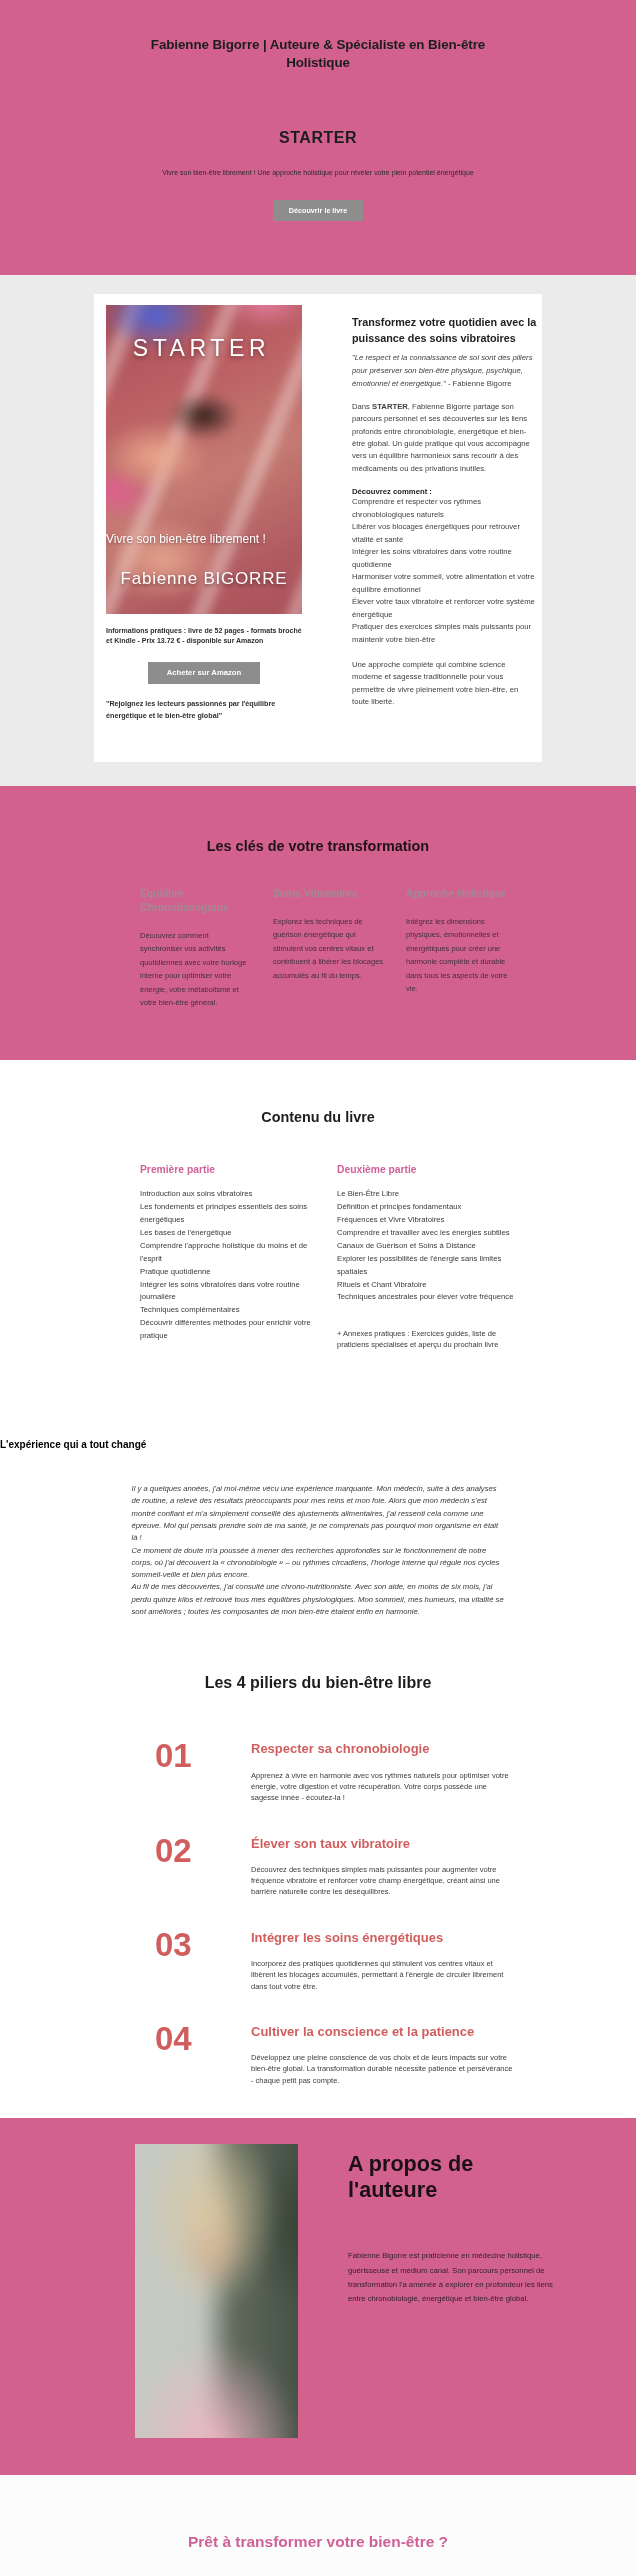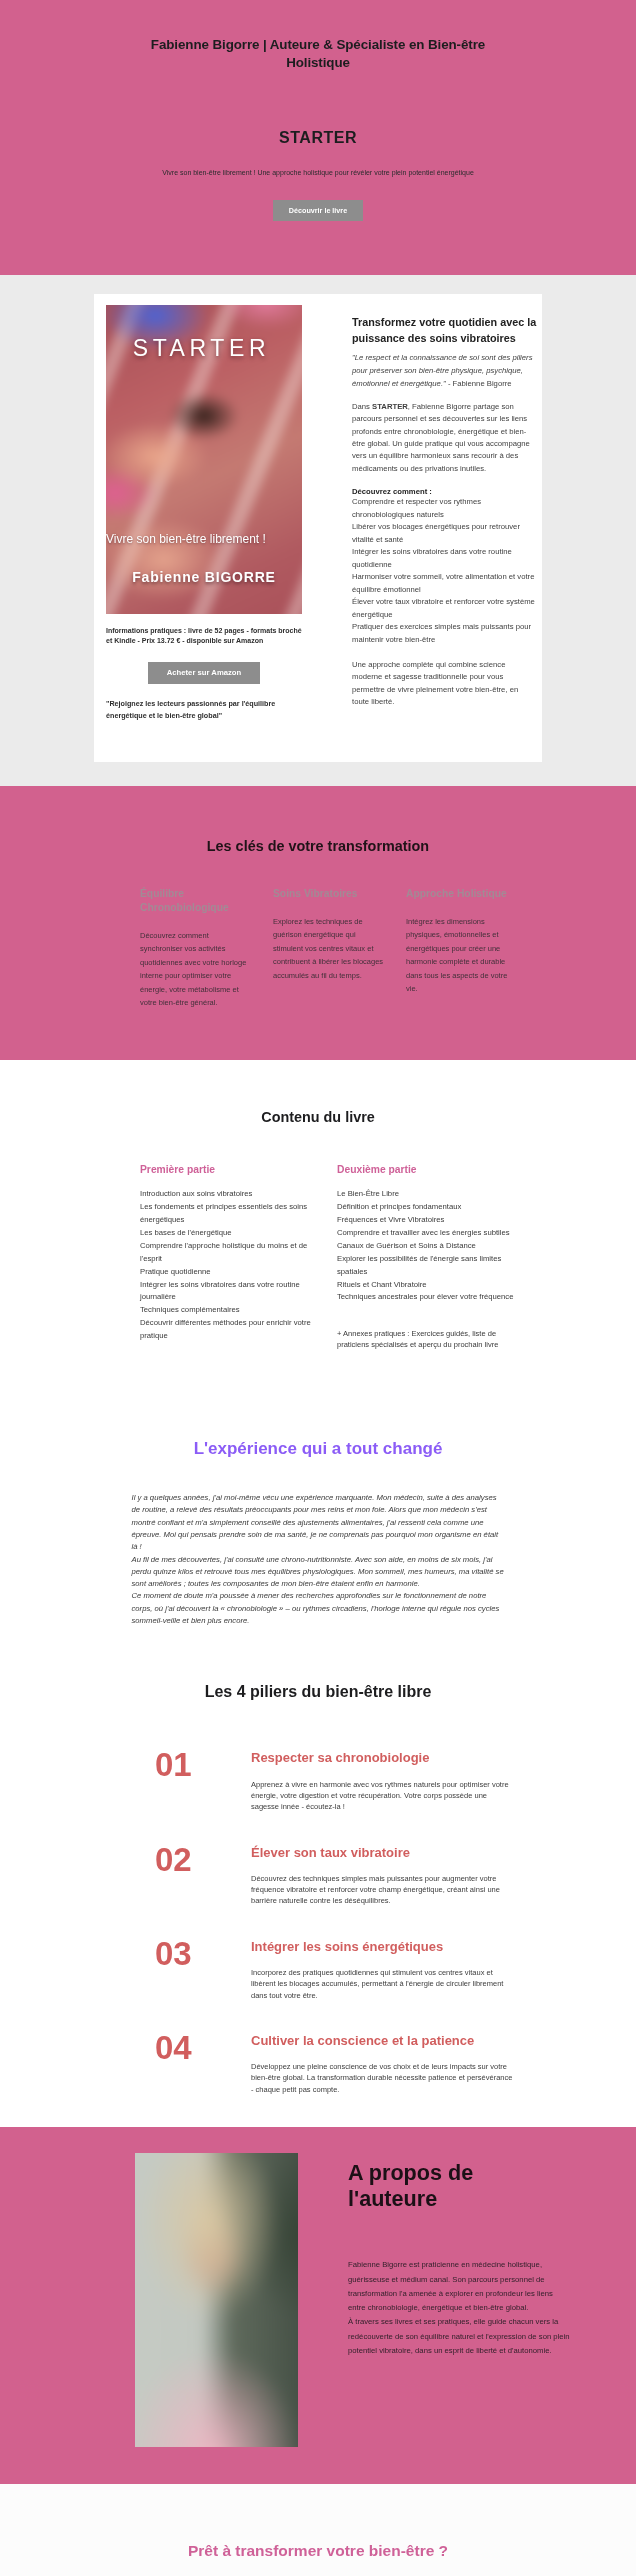--- a/index.html
+++ b/index.html
@@ -31,21 +31,21 @@
       radial-gradient(57px 39px at 10% 60%, rgba(228,92,152,0.85), rgba(228,92,152,0) 72%),
       radial-gradient(88px 57px at 32% 80%, rgba(242,182,152,0.75), rgba(242,182,152,0) 72%),
       repeating-linear-gradient(112deg, rgba(255,255,255,0) 0 36px, rgba(255,246,240,0.35) 36px 52px, rgba(255,255,255,0) 52px 88px),
       linear-gradient(155deg, #a34d55 0%, #bb5f63 30%, #c47a72 55%, #b05a60 80%, #a84f58 100%);
   }
   .cover-title { position:absolute; top:30px; left:0; right:5.2px; text-align:center; color:#fff;
     font-size:23px; letter-spacing:4.6px; font-weight:normal; text-shadow:0 1.5px 4.1px rgba(60,20,30,0.55); }
   .cover-tagline { position:absolute; top:227px; left:0; right:0; text-align:left; color:#fff;
     font-size:12px; text-shadow:0 1px 2.6px rgba(60,20,30,0.5); }
   .cover-author { position:absolute; top:264px; left:0; right:0; text-align:center; color:#fff;
-    font-size:14px; letter-spacing:0.8px; text-shadow:0 1.5px 3.6px rgba(60,20,30,0.6);font-weight:bold; }
+    font-size:17px; letter-spacing:0.8px; text-shadow:0 1.5px 3.6px rgba(60,20,30,0.6); }
   .book-info { margin-top:12px; font-size:7px; font-weight:bold; line-height:1.5; color:#2e2e2e; }
   .buy-btn { display:block; width:fit-content; margin:15.5px auto 0; padding:6.2px 18.5px; font-size:7.7px; }
   .join-quote { margin-top:14.4px; font-weight:bold; font-size:7.2px; line-height:1.6; color:#2e2e2e; }
 
   .desc-col { margin-left:50px; width:198px; font-size:7.7px; color:#3f3f3f; }
   .desc-heading { margin-top:8.8px; font-size:10.8px; line-height:1.5; font-weight:bold; color:#222; }
   .desc-quote { margin-top:6.2px; font-style:italic; line-height:1.65; }
   .desc-quote .quote-author { font-style:normal; }
   .desc-intro { margin-top:10.3px; line-height:1.62; }
   .desc-discover { margin-top:12px; font-weight:bold; color:#232323; }
@@ -64,21 +64,21 @@
   .section-content { background:#fff; padding-top:49px; }
   .content-heading { margin:0; text-align:center; font-size:14.4px; font-weight:bold; color:#1d1d1f; }
   .toc { display:flex; margin:39px 0 0 140px; }
   .toc-col { width:180px; margin-right:17px; }
   .toc-col.second { width:185px; }
   .toc-title { font-size:10.3px; font-weight:bold; color:#cf6198; }
   .toc-items { margin-top:13.4px; font-size:7.7px; line-height:1.67; color:#3a3a3a; }
   .toc-annex { margin-top:25px; font-size:7.5px; line-height:1.45; color:#3a3a3a; }
 
   
-  .exp-heading { margin:88px 0 0; text-align:center; font-size:17px; font-weight:bold; color:#8b5cf6; }
+  .exp-heading { margin:88px 0 0; font-size:10px; font-weight:bold; color:#000000; }
   .exp-body { width:373px; margin:33px auto 0; font-style:italic; font-size:7.7px; line-height:1.6; color:#3a3a3a; }
   .exp-body p { margin:0; }
 
   
   .pillars-heading { margin:56px 0 0; text-align:center; font-size:16px; font-weight:bold; color:#1d1d1f; }
   .pillar-list { margin:49px 0 0 155px; padding-bottom:5.2px; }
   .pillar { display:flex; margin-bottom:27px;margin-top:32px; }
   .pillar-num { width:44px; flex:none; font-size:33px; line-height:0.9; font-weight:bold; color:#d15e5e; }
   .pillar-body { margin-left:52px; width:265px; }
   .pillar-title { font-size:13px; font-weight:bold; color:#d15e5e; }
@@ -192,22 +192,22 @@
         <div>Rituels et Chant Vibratoire</div>
         <div>Techniques ancestrales pour élever votre fréquence</div>
       </div>
       <div class="toc-annex">+ Annexes pratiques : Exercices guidés, liste de praticiens spécialisés et aperçu du prochain livre</div>
     </div>
   </div>
 
   <h2 class="exp-heading">L'expérience qui a tout changé</h2>
   <div class="exp-body">
     <p>Il y a quelques années, j'ai moi-même vécu une expérience marquante. Mon médecin, suite à des analyses de routine, a relevé des résultats préoccupants pour mes reins et mon foie. Alors que mon médecin s'est montré confiant et m'a simplement conseillé des ajustements alimentaires, j'ai ressenti cela comme une épreuve. Moi qui pensais prendre soin de ma santé, je ne comprenais pas pourquoi mon organisme en était là !</p>
+    <p>Ce moment de doute m'a poussée à mener des recherches approfondies sur le fonctionnement de notre corps, où j'ai découvert la « chronobiologie » – ou rythmes circadiens, l'horloge interne qui régule nos cycles sommeil-veille et bien plus encore.</p>
     <p>Au fil de mes découvertes, j'ai consulté une chrono-nutritionniste. Avec son aide, en moins de six mois, j'ai perdu quinze kilos et retrouvé tous mes équilibres physiologiques. Mon sommeil, mes humeurs, ma vitalité se sont améliorés ; toutes les composantes de mon bien-être étaient enfin en harmonie.</p>
-    <p>Ce moment de doute m'a poussée à mener des recherches approfondies sur le fonctionnement de notre corps, où j'ai découvert la « chronobiologie » – ou rythmes circadiens, l'horloge interne qui régule nos cycles sommeil-veille et bien plus encore.</p>
   </div>
 
   <h2 class="pillars-heading">Les 4 piliers du bien-être libre</h2>
   <div class="pillar-list">
     <div class="pillar">
       <div class="pillar-num">01</div>
       <div class="pillar-body">
         <div class="pillar-title">Respecter sa chronobiologie</div>
         <div class="pillar-text">Apprenez à vivre en harmonie avec vos rythmes naturels pour optimiser votre énergie, votre digestion et votre récupération. Votre corps possède une sagesse innée - écoutez-la !</div>
       </div>
@@ -237,21 +237,20 @@
 </div>
 
 <div class="section-author">
   <div class="author-photo">
     <div class="photo-art"></div>
   </div>
   <div class="author-col">
     <h2 class="author-heading">A propos de l'auteure</h2>
     <div class="author-bio">
       <p>Fabienne Bigorre est praticienne en médecine holistique, guérisseuse et médium canal. Son parcours personnel de transformation l'a amenée à explorer en profondeur les liens entre chronobiologie, énergétique et bien-être global.</p>
-      <p>À travers ses livres et ses pratiques, elle guide chacun vers la redécouverte de son équilibre naturel et l'expression de son plein potentiel vibratoire, dans un esprit de liberté et d'autonomie.</p>
     </div>
   </div>
 </div>
 
 <div class="section-cta">
   <h2 class="cta-heading">Prêt à transformer votre bien-être ?</h2>
   <div class="cta-text">Découvrez "STARTER: Vivre son bien-être librement!" et commencez dès aujourd'hui votre voyage vers un équilibre énergétique optimal et une vitalité renouvelée.</div>
 
 </div>
 

